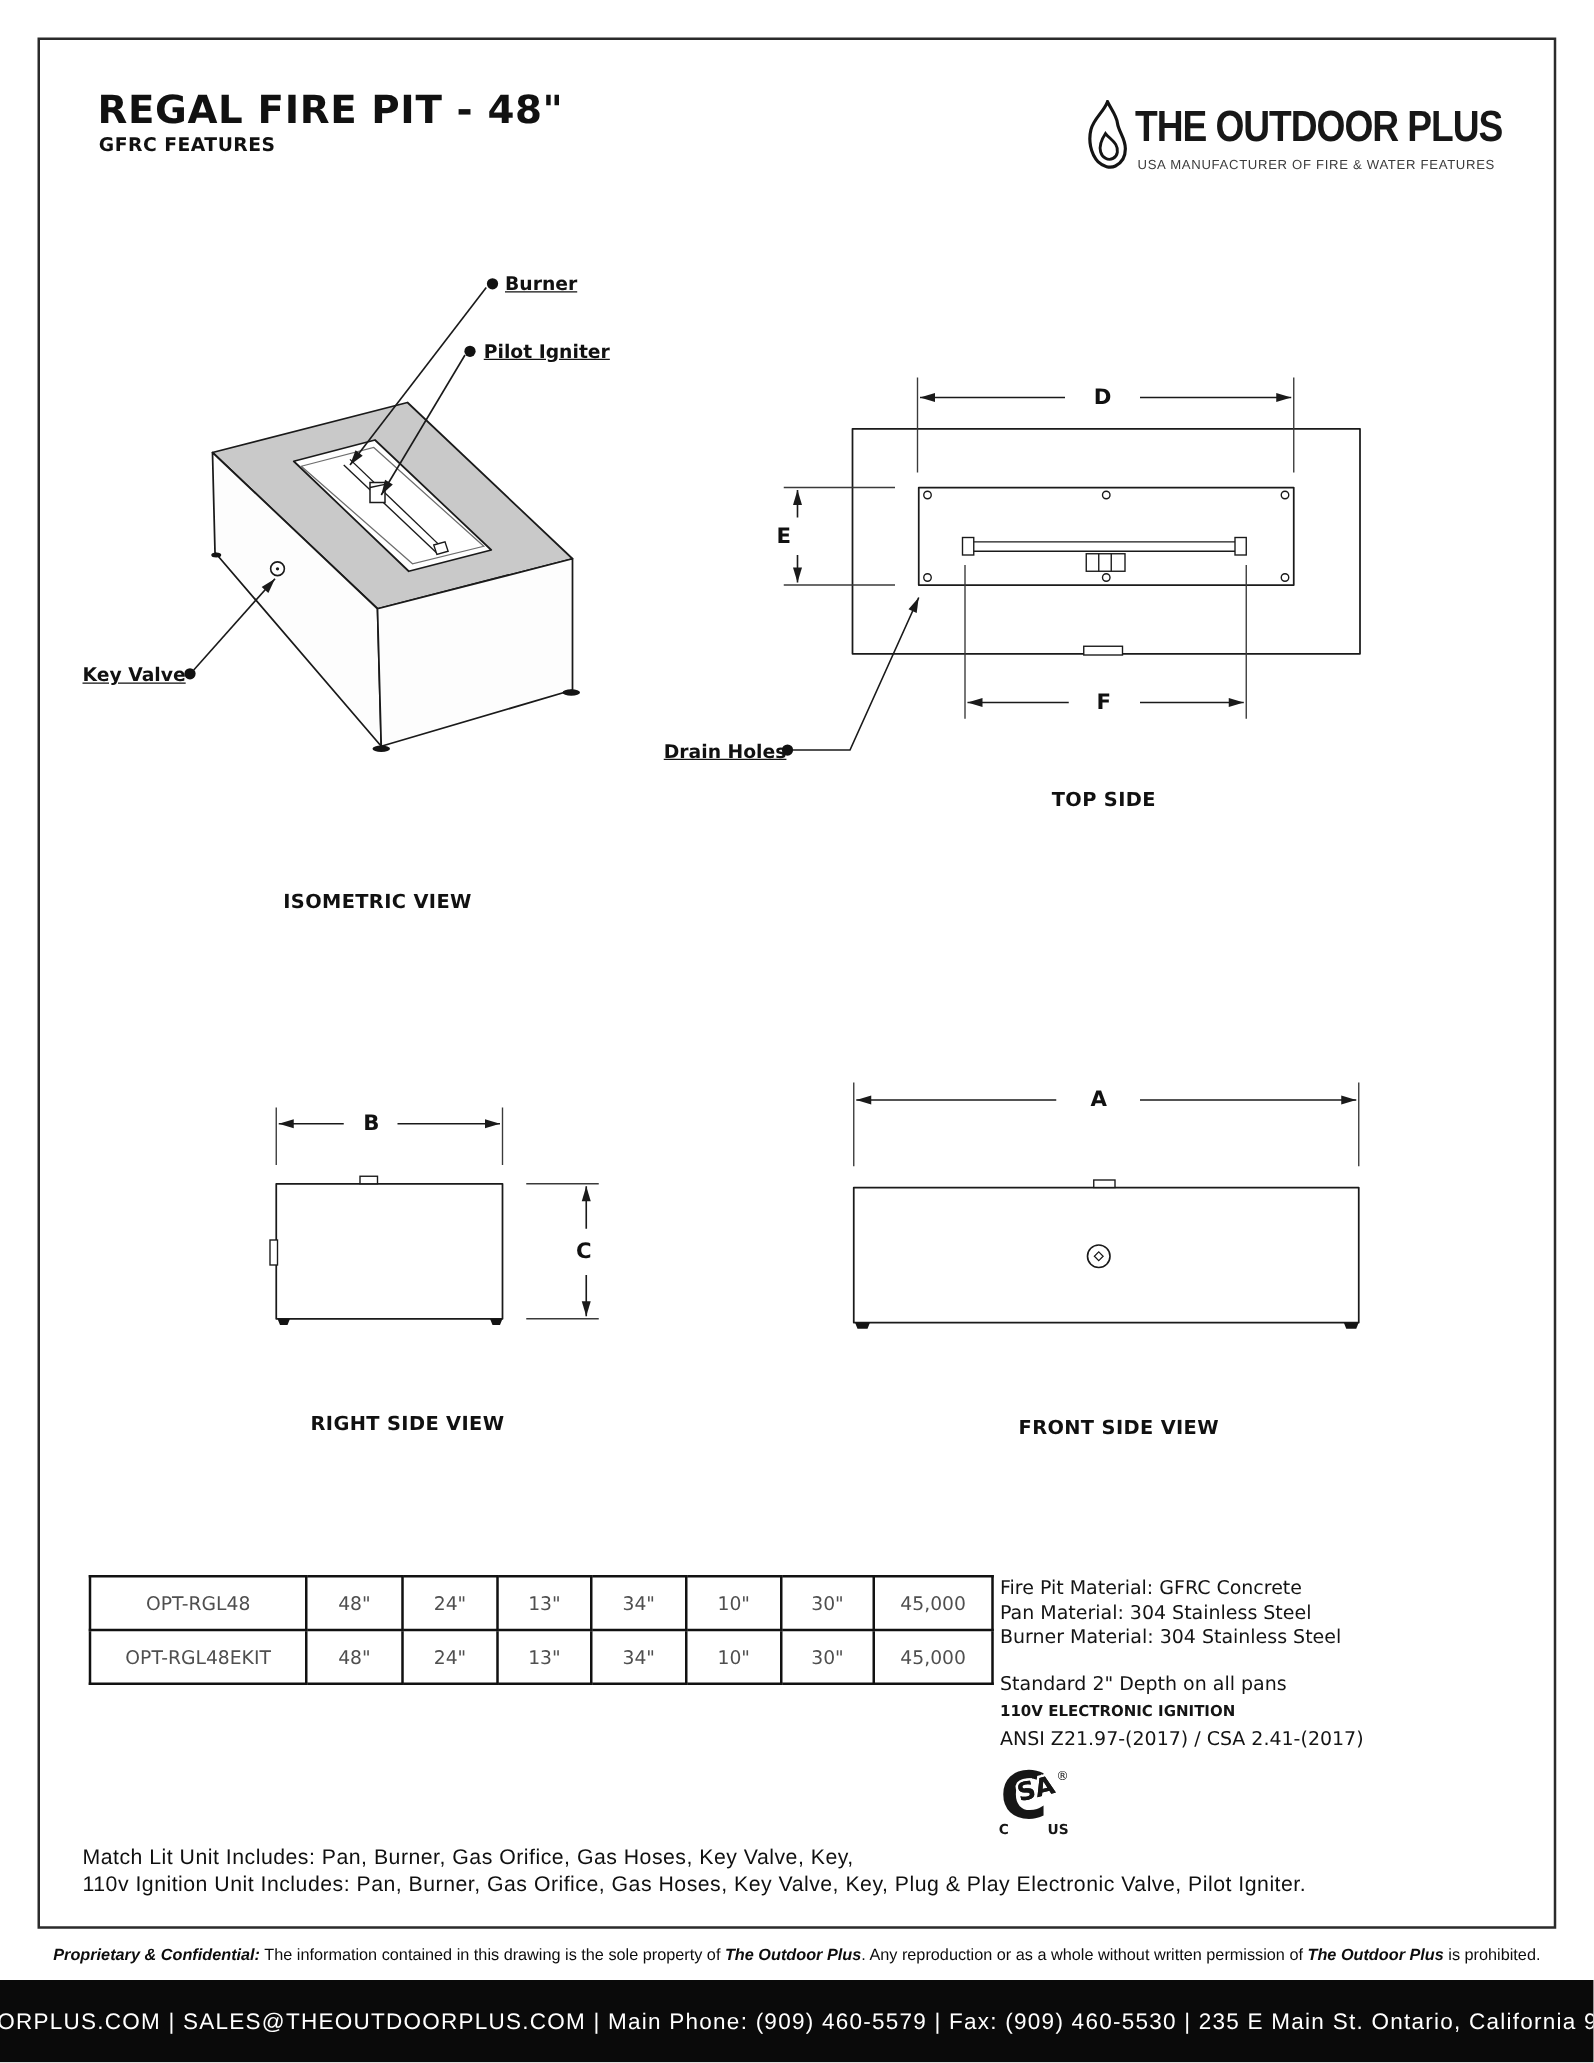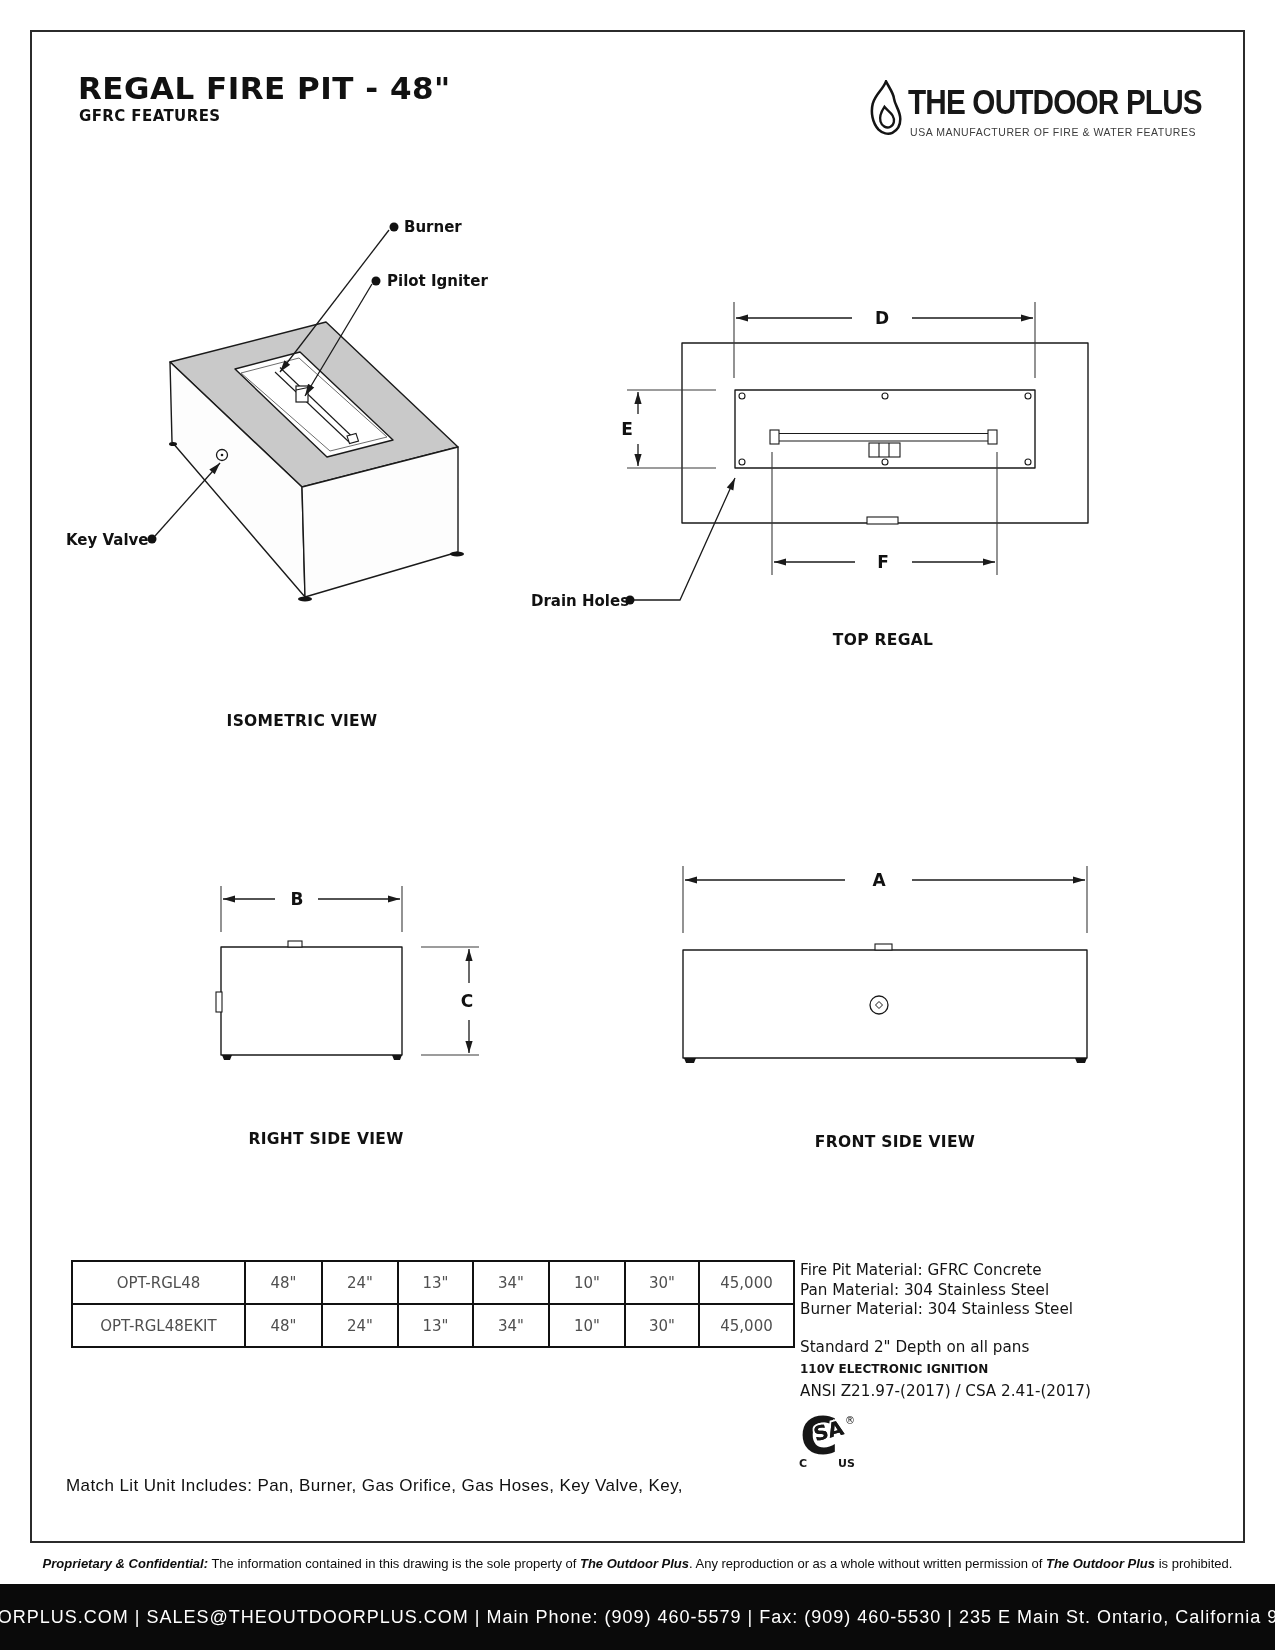--- a/index.html
+++ b/index.html
@@ -1,20 +1,20 @@
 <!DOCTYPE html>
 <html><head>
 <meta charset="utf-8">
 <style>
   html,body{margin:0;padding:0;background:#fff;}
   #page{position:relative;width:1275px;height:1650px;background:#fff;overflow:hidden;
         font-family:"DejaVu Sans",sans-serif;color:#111;}
   .abs{position:absolute;}
   .border-frame{border:2px solid #2b2b2b;}
-  .lbl{font-weight:bold;font-size:15px;color:#111;white-space:nowrap;}
+  .lbl{font-weight:bold;font-size:15px;color:#111;white-space:nowrap;text-decoration:underline;}
   .vlabel{font-weight:bold;font-size:15.5px;color:#111;white-space:nowrap;
           transform:translate(-50%,-50%);letter-spacing:.3px;}
   .dimlbl{font-weight:bold;font-size:17px;color:#111;white-space:nowrap;
           transform:translate(-50%,-50%);background:#fff;padding:0 3px;line-height:18px;}
   .title{font-weight:bold;font-size:31px;letter-spacing:.5px;white-space:nowrap;}
   .subtitle{font-weight:bold;font-size:15px;letter-spacing:.4px;white-space:nowrap;}
   .logoname{font-family:"Liberation Sans",sans-serif;font-weight:bold;font-size:35px;
             letter-spacing:-1px;white-space:nowrap;transform:scaleX(.85);transform-origin:left top;color:#171717;}
   .logotag{font-family:"Liberation Sans",sans-serif;font-size:10.5px;letter-spacing:.55px;
            white-space:nowrap;color:#3c3c3c;}
@@ -140,21 +140,21 @@
     <line x1="855" y1="562" x2="774" y2="562" class="dim" marker-end="url(#ah2)"></line>
     <line x1="912" y1="562" x2="995" y2="562" class="dim" marker-end="url(#ah2)"></line>
 
     <circle cx="630" cy="600" r="4.5" fill="#111"></circle>
     <polyline points="634,600 680,600 735,478" fill="none" class="dim" marker-end="url(#ah2)"></polyline>
   </svg>
   <div class="abs dimlbl" style="left:882px;top:318px;">D</div>
   <div class="abs dimlbl" style="left:627px;top:429px;">E</div>
   <div class="abs dimlbl" style="left:883px;top:562px;">F</div>
   <div class="abs lbl" style="left:531px;top:592px;">Drain Holes</div>
-  <div class="abs vlabel" style="left:883px;top:640px;">TOP REGAL</div>
+  <div class="abs vlabel" style="left:883px;top:640px;">TOP SIDE</div>
 
   <svg class="abs" style="left:195px;top:875px;" width="300" height="195" viewBox="195 875 300 195">
     <defs>
       <marker id="ah3" markerWidth="14" markerHeight="12" refX="12.5" refY="5" orient="auto" markerUnits="userSpaceOnUse">
         <path d="M0.5,1.4 L12.5,5 L0.5,8.6 Z" fill="#1a1a1a"></path>
       </marker>
     </defs>
     <rect x="221" y="947" width="181" height="108" fill="#fff" class="ln"></rect>
     <rect x="288" y="941" width="14" height="6" fill="#fff" class="thin" stroke="#1a1a1a"></rect>
     <rect x="216" y="992" width="6" height="20" fill="#fff" class="thin" stroke="#1a1a1a"></rect>
@@ -246,20 +246,21 @@
     <text x="2" y="47" font-family="DejaVu Sans, sans-serif" font-size="52" font-weight="bold" fill="#161616">C</text>
     <text x="16" y="32" font-family="DejaVu Sans, sans-serif" font-size="20" font-weight="bold" fill="#161616" stroke="#fff" stroke-width="4" style="paint-order:stroke" transform="rotate(-14 26 26)">SA</text>
     <text x="16" y="32" font-family="DejaVu Sans, sans-serif" font-size="20" font-weight="bold" fill="#161616" transform="rotate(-14 26 26)">SA</text>
     <text x="47" y="17" font-family="DejaVu Sans, sans-serif" font-size="10" fill="#161616">®</text>
     <text x="1" y="60" font-family="DejaVu Sans, sans-serif" font-size="11" font-weight="bold" fill="#161616">C</text>
     <text x="40" y="60" font-family="DejaVu Sans, sans-serif" font-size="11" font-weight="bold" fill="#161616">US</text>
   </svg>
 
   <div class="abs notes" style="left:66px;top:1475px;">
     <div>Match Lit Unit Includes: Pan, Burner, Gas Orifice, Gas Hoses, Key Valve, Key,</div>
+    <div>110v Ignition Unit Includes: Pan, Burner, Gas Orifice, Gas Hoses, Key Valve, Key, Plug &amp; Play Electronic Valve, Pilot Igniter.</div>
   </div>
 
   <div class="abs proprietary">
     <b>Proprietary &amp; Confidential:</b><span> The information contained in this drawing is the sole property of </span><b>The Outdoor Plus</b><span>. Any reproduction or as a whole without written permission of </span><b>The Outdoor Plus</b><span> is prohibited.</span>
   </div>
 
   <div class="abs contactbar">
     <span>THEOUTDOORPLUS.COM  |  SALES@THEOUTDOORPLUS.COM  |  Main Phone: (909) 460-5579 | Fax: (909) 460-5530 | 235 E Main St. Ontario, California 91761, U.S.A</span>
   </div>
 

